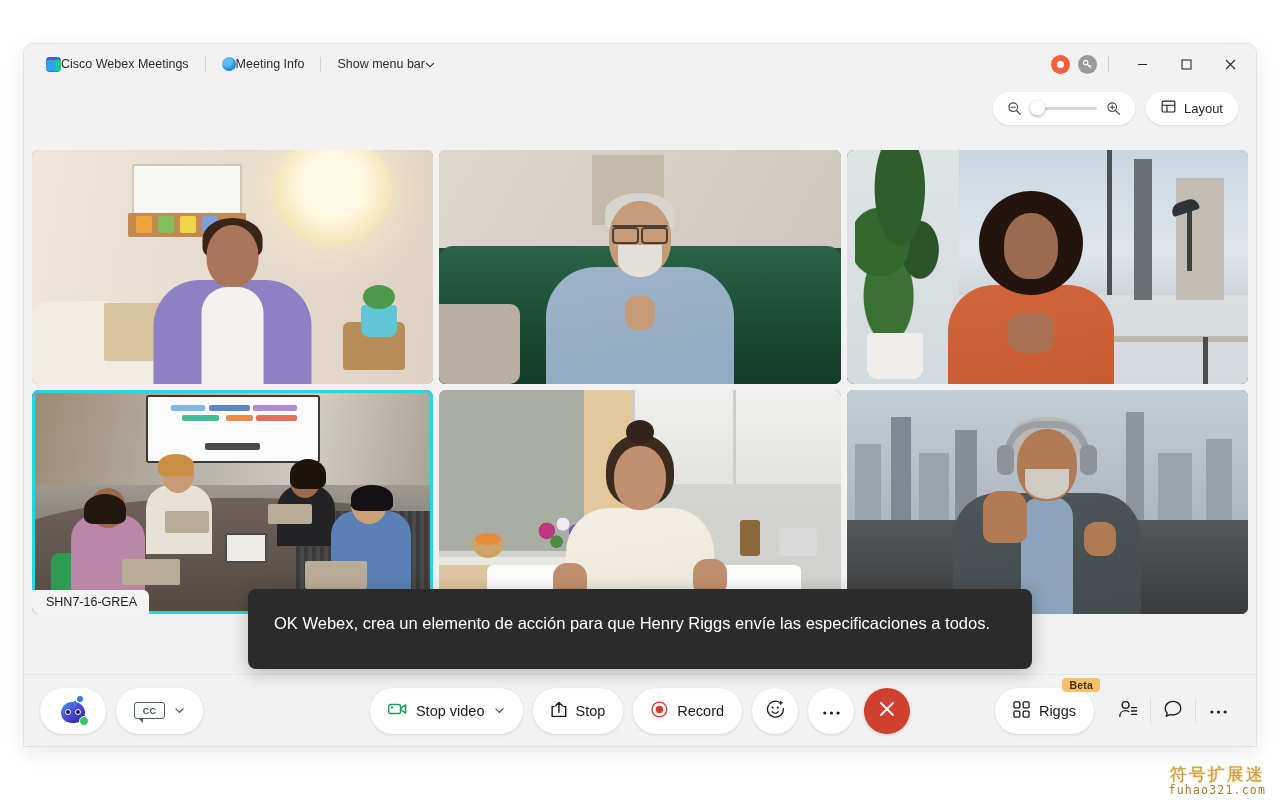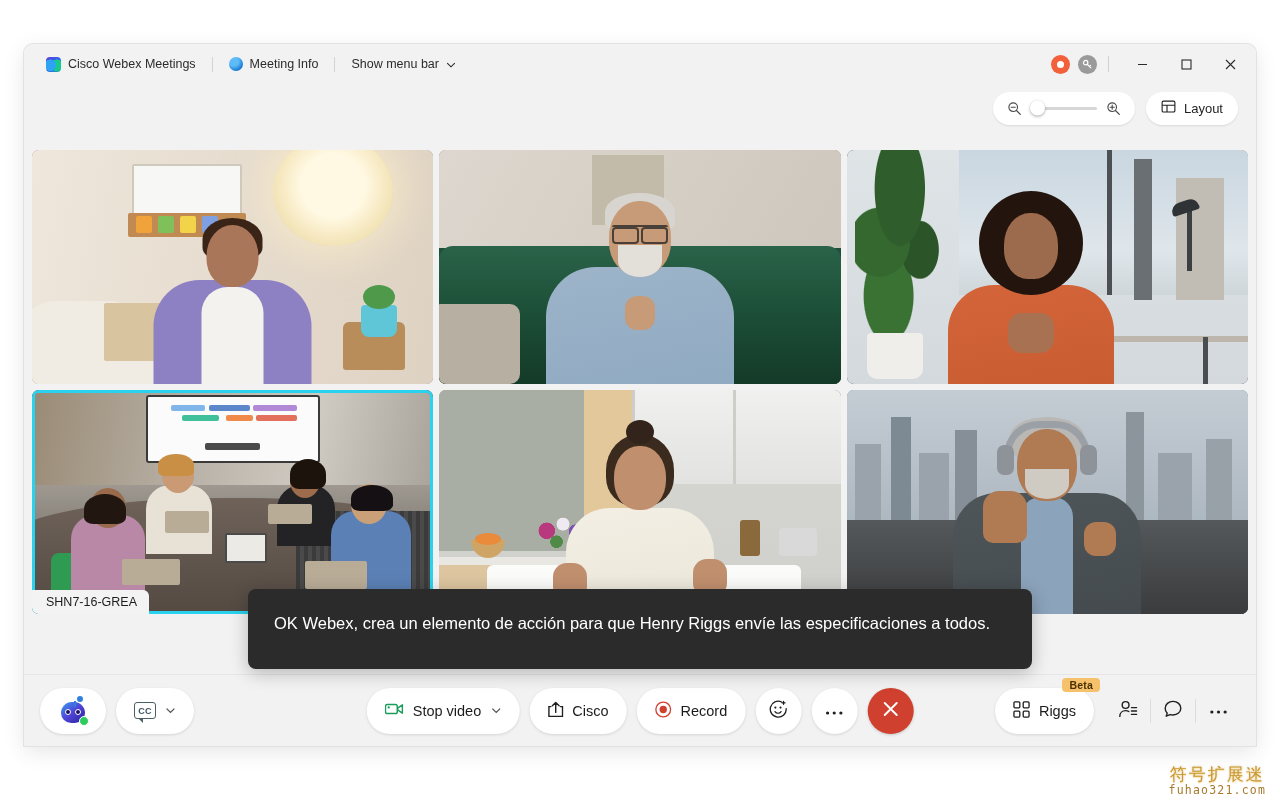--- a/index.html
+++ b/index.html
@@ -21,21 +21,21 @@
     overflow: hidden;
   }
 
   
   .titlebar {
     height: 40px; display: flex; align-items: center;
     background: #f2f2f2; position: relative;
   }
   .tb-left { display: flex; align-items: center; padding-left: 12px; gap: 0; }
   .tb-item {
-    display: flex; align-items: center; gap: 7px;
+    display: flex; align-items: center; 
     font-size: 12.5px; color: #2b2b2b; padding: 4px 10px;
     border-radius: 5px; cursor: default; white-space: nowrap;
   }
   .tb-sep { width: 1px; height: 15px; background: #d3d3d3; margin: 0 6px; }
   .webex-logo {
     width: 15px; height: 15px; border-radius: 4px;
     background:
       radial-gradient(circle at 28% 55%, #2ea3f2 0 42%, transparent 43%),
       radial-gradient(circle at 72% 55%, #16c98d 0 42%, transparent 43%),
       linear-gradient(135deg, #5b3fd6 0%, #2a6df4 60%, #18b88a 100%);
@@ -393,21 +393,21 @@
     border-radius: 50%; background: #2f7fe0;
   }
   .ai-bot .ant::after {
     content:""; position:absolute; left:-3px; top:5px; width:2px;height:6px;background:#2f7fe0;
   }
   .ai-bot .status {
     position: absolute; right: -1px; bottom: -1px; width: 10px; height: 10px;
     border-radius: 50%; background: #2ecc5e; border: 1.5px solid #fff;
   }
   .cc-box {
-    width: 22px; height: 17px; border: 1.6px solid #4a5f66;
+    width: 31px; height: 17px; border: 1.6px solid #4a5f66;
     border-radius: 3px; font-size: 9px; font-weight: bold;
     color: #3d545c; display: flex; align-items: center;
     justify-content: center; position: relative; letter-spacing: .3px;
   }
   .cc-box::after {
     content:""; position:absolute; left: 3px; bottom: -5px;
     width: 0; height: 0; border-left: 5px solid transparent;
     border-right: 0 solid transparent; border-top: 5px solid #4a5f66;
   }
   .beta-badge {
@@ -725,21 +725,21 @@
         </span>
       </button>
 
       <button class="pill">
         <span>
           <svg width="16" height="17" viewBox="0 0 16 17">
             <path d="M3.2 5.6 H1.2 V15.4 H14.8 V5.6 H12.8" fill="none" stroke="#1f1f1f" stroke-width="1.4" stroke-linecap="round"></path>
             <path d="M8 11.4 V1.6 M4.6 4.8 L8 1.4 L11.4 4.8" fill="none" stroke="#1f1f1f" stroke-width="1.4" stroke-linecap="round" stroke-linejoin="round"></path>
           </svg>
         </span>
-        <span>Cisco</span>
+        <span>Stop</span>
       </button>
 
       <button class="pill">
         <span>
           <svg width="17" height="17" viewBox="0 0 18 18">
             <circle cx="9" cy="9" r="7.8" fill="none" stroke="#d0402f" stroke-width="1.4"></circle>
             <circle cx="9" cy="9" r="3.9" fill="#d0402f"></circle>
           </svg>
         </span>
         <span>Record</span>

